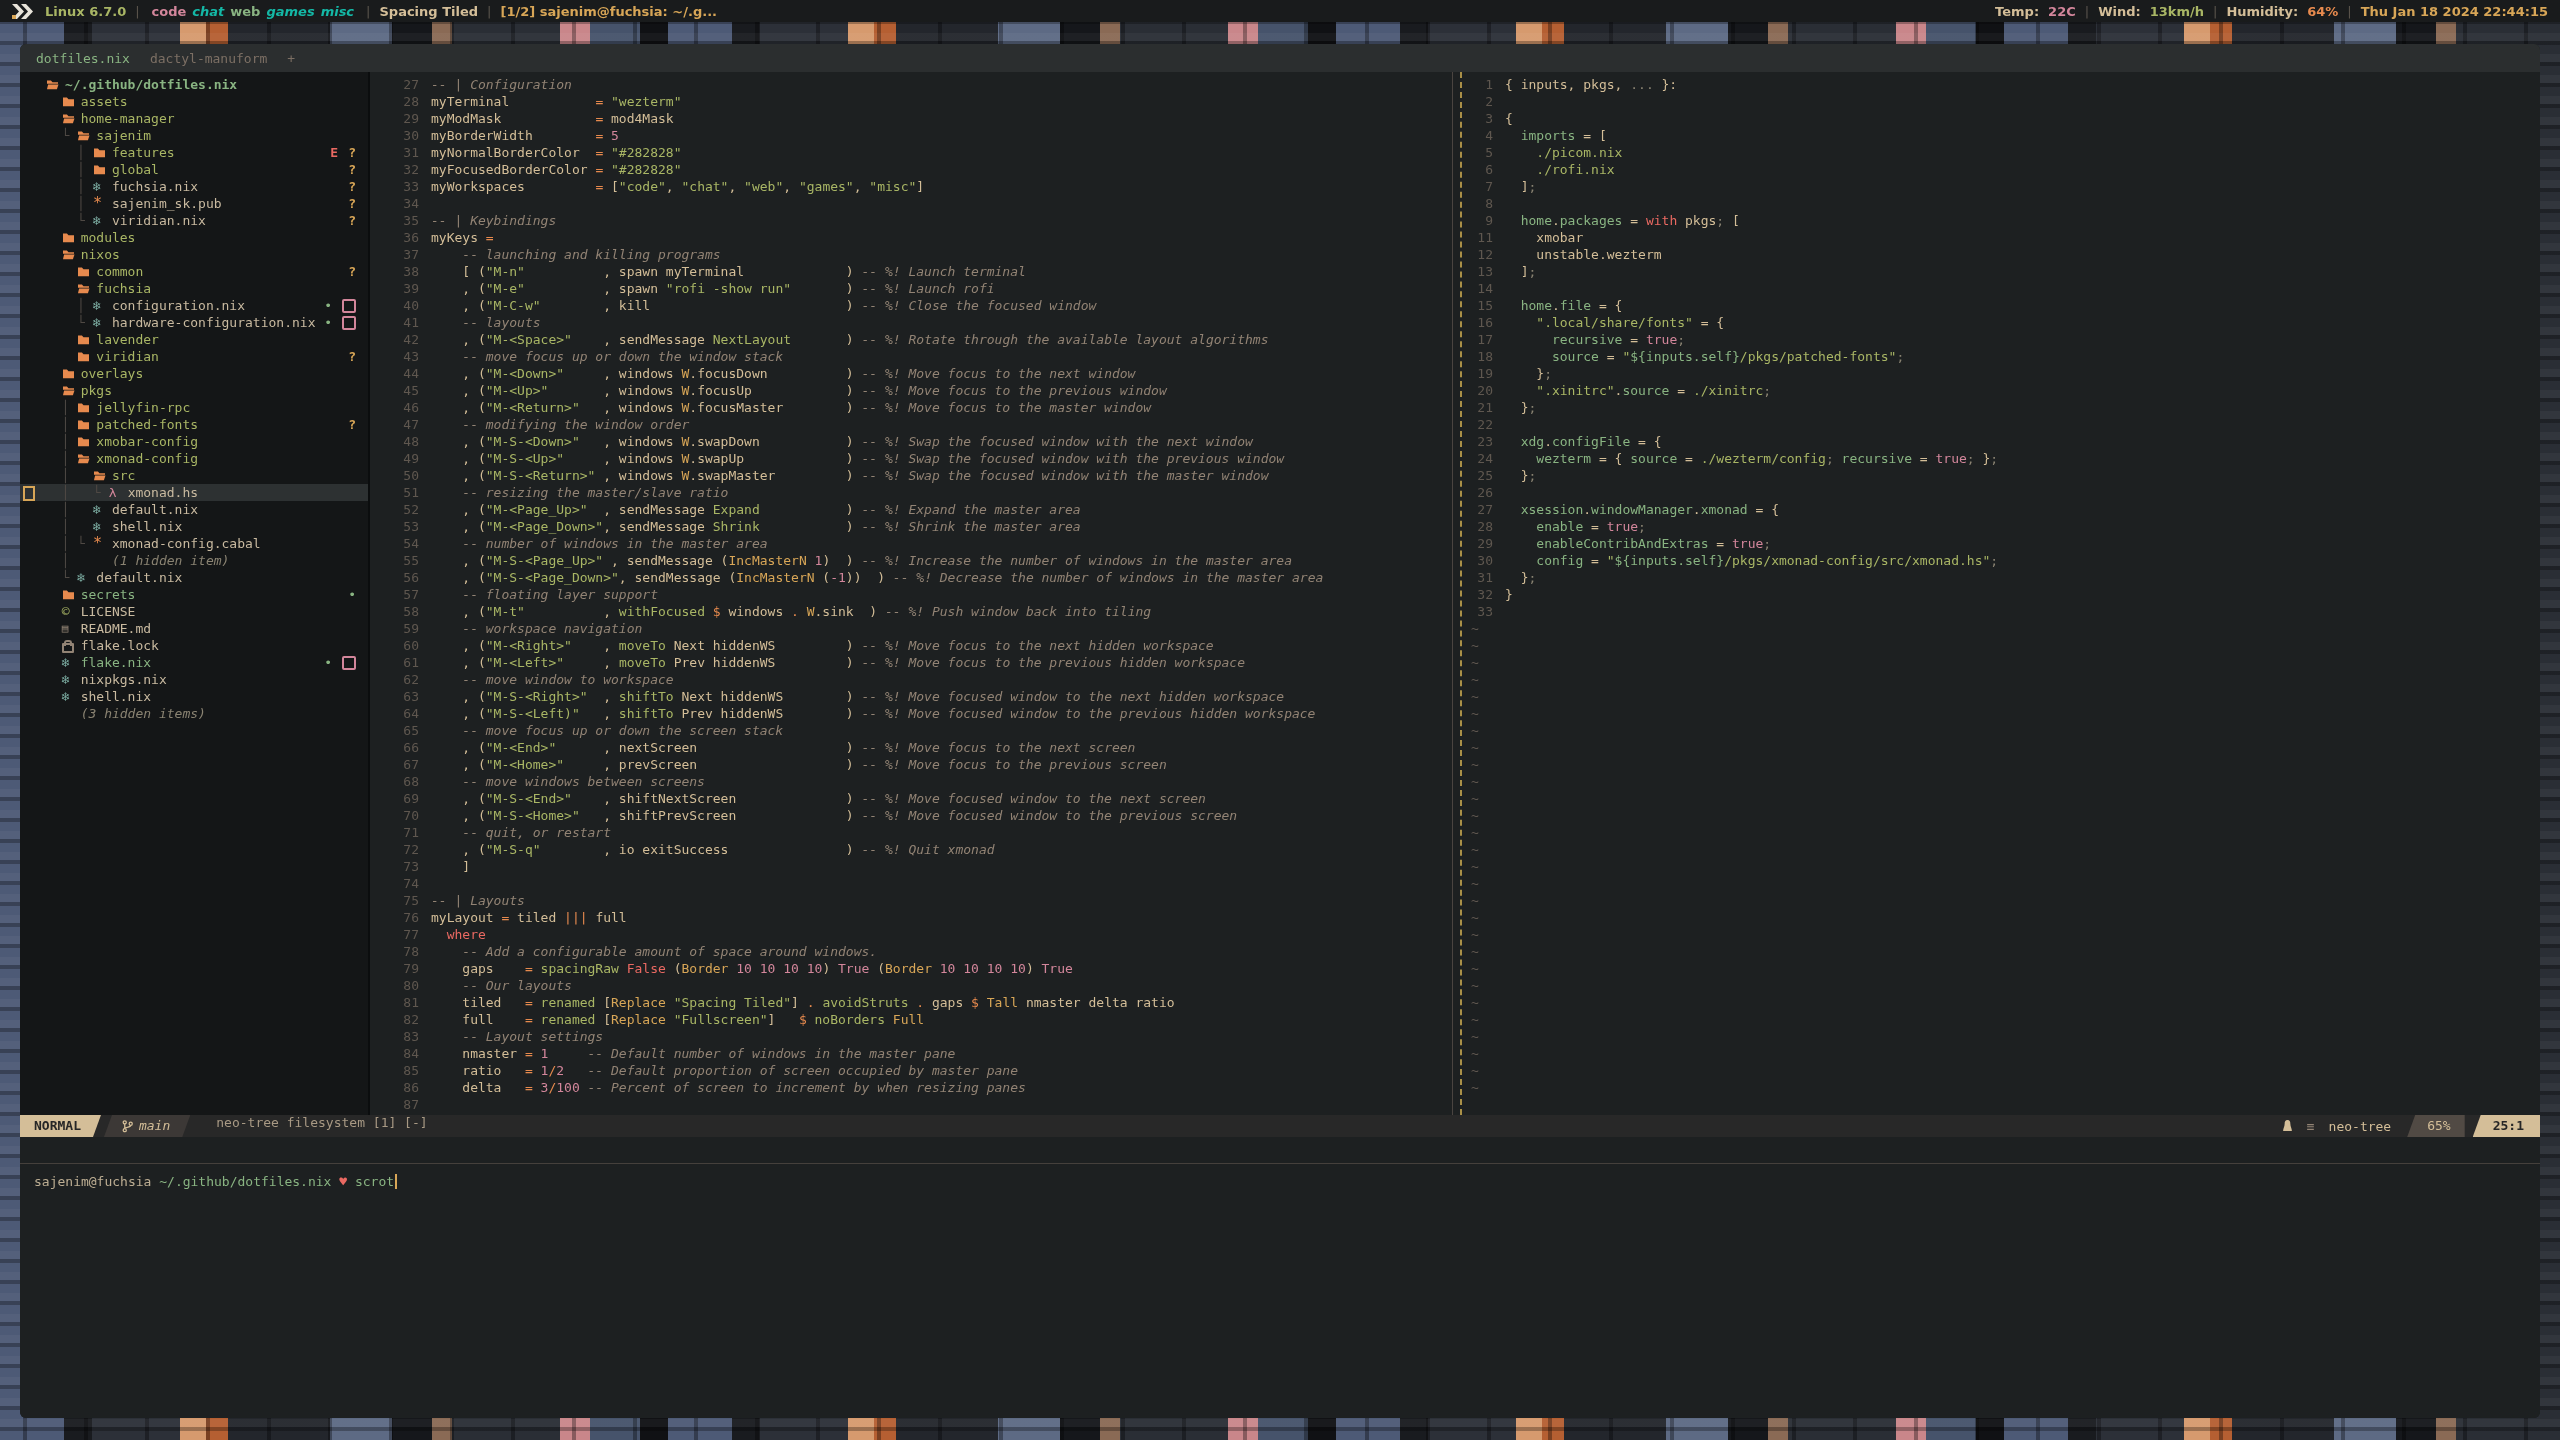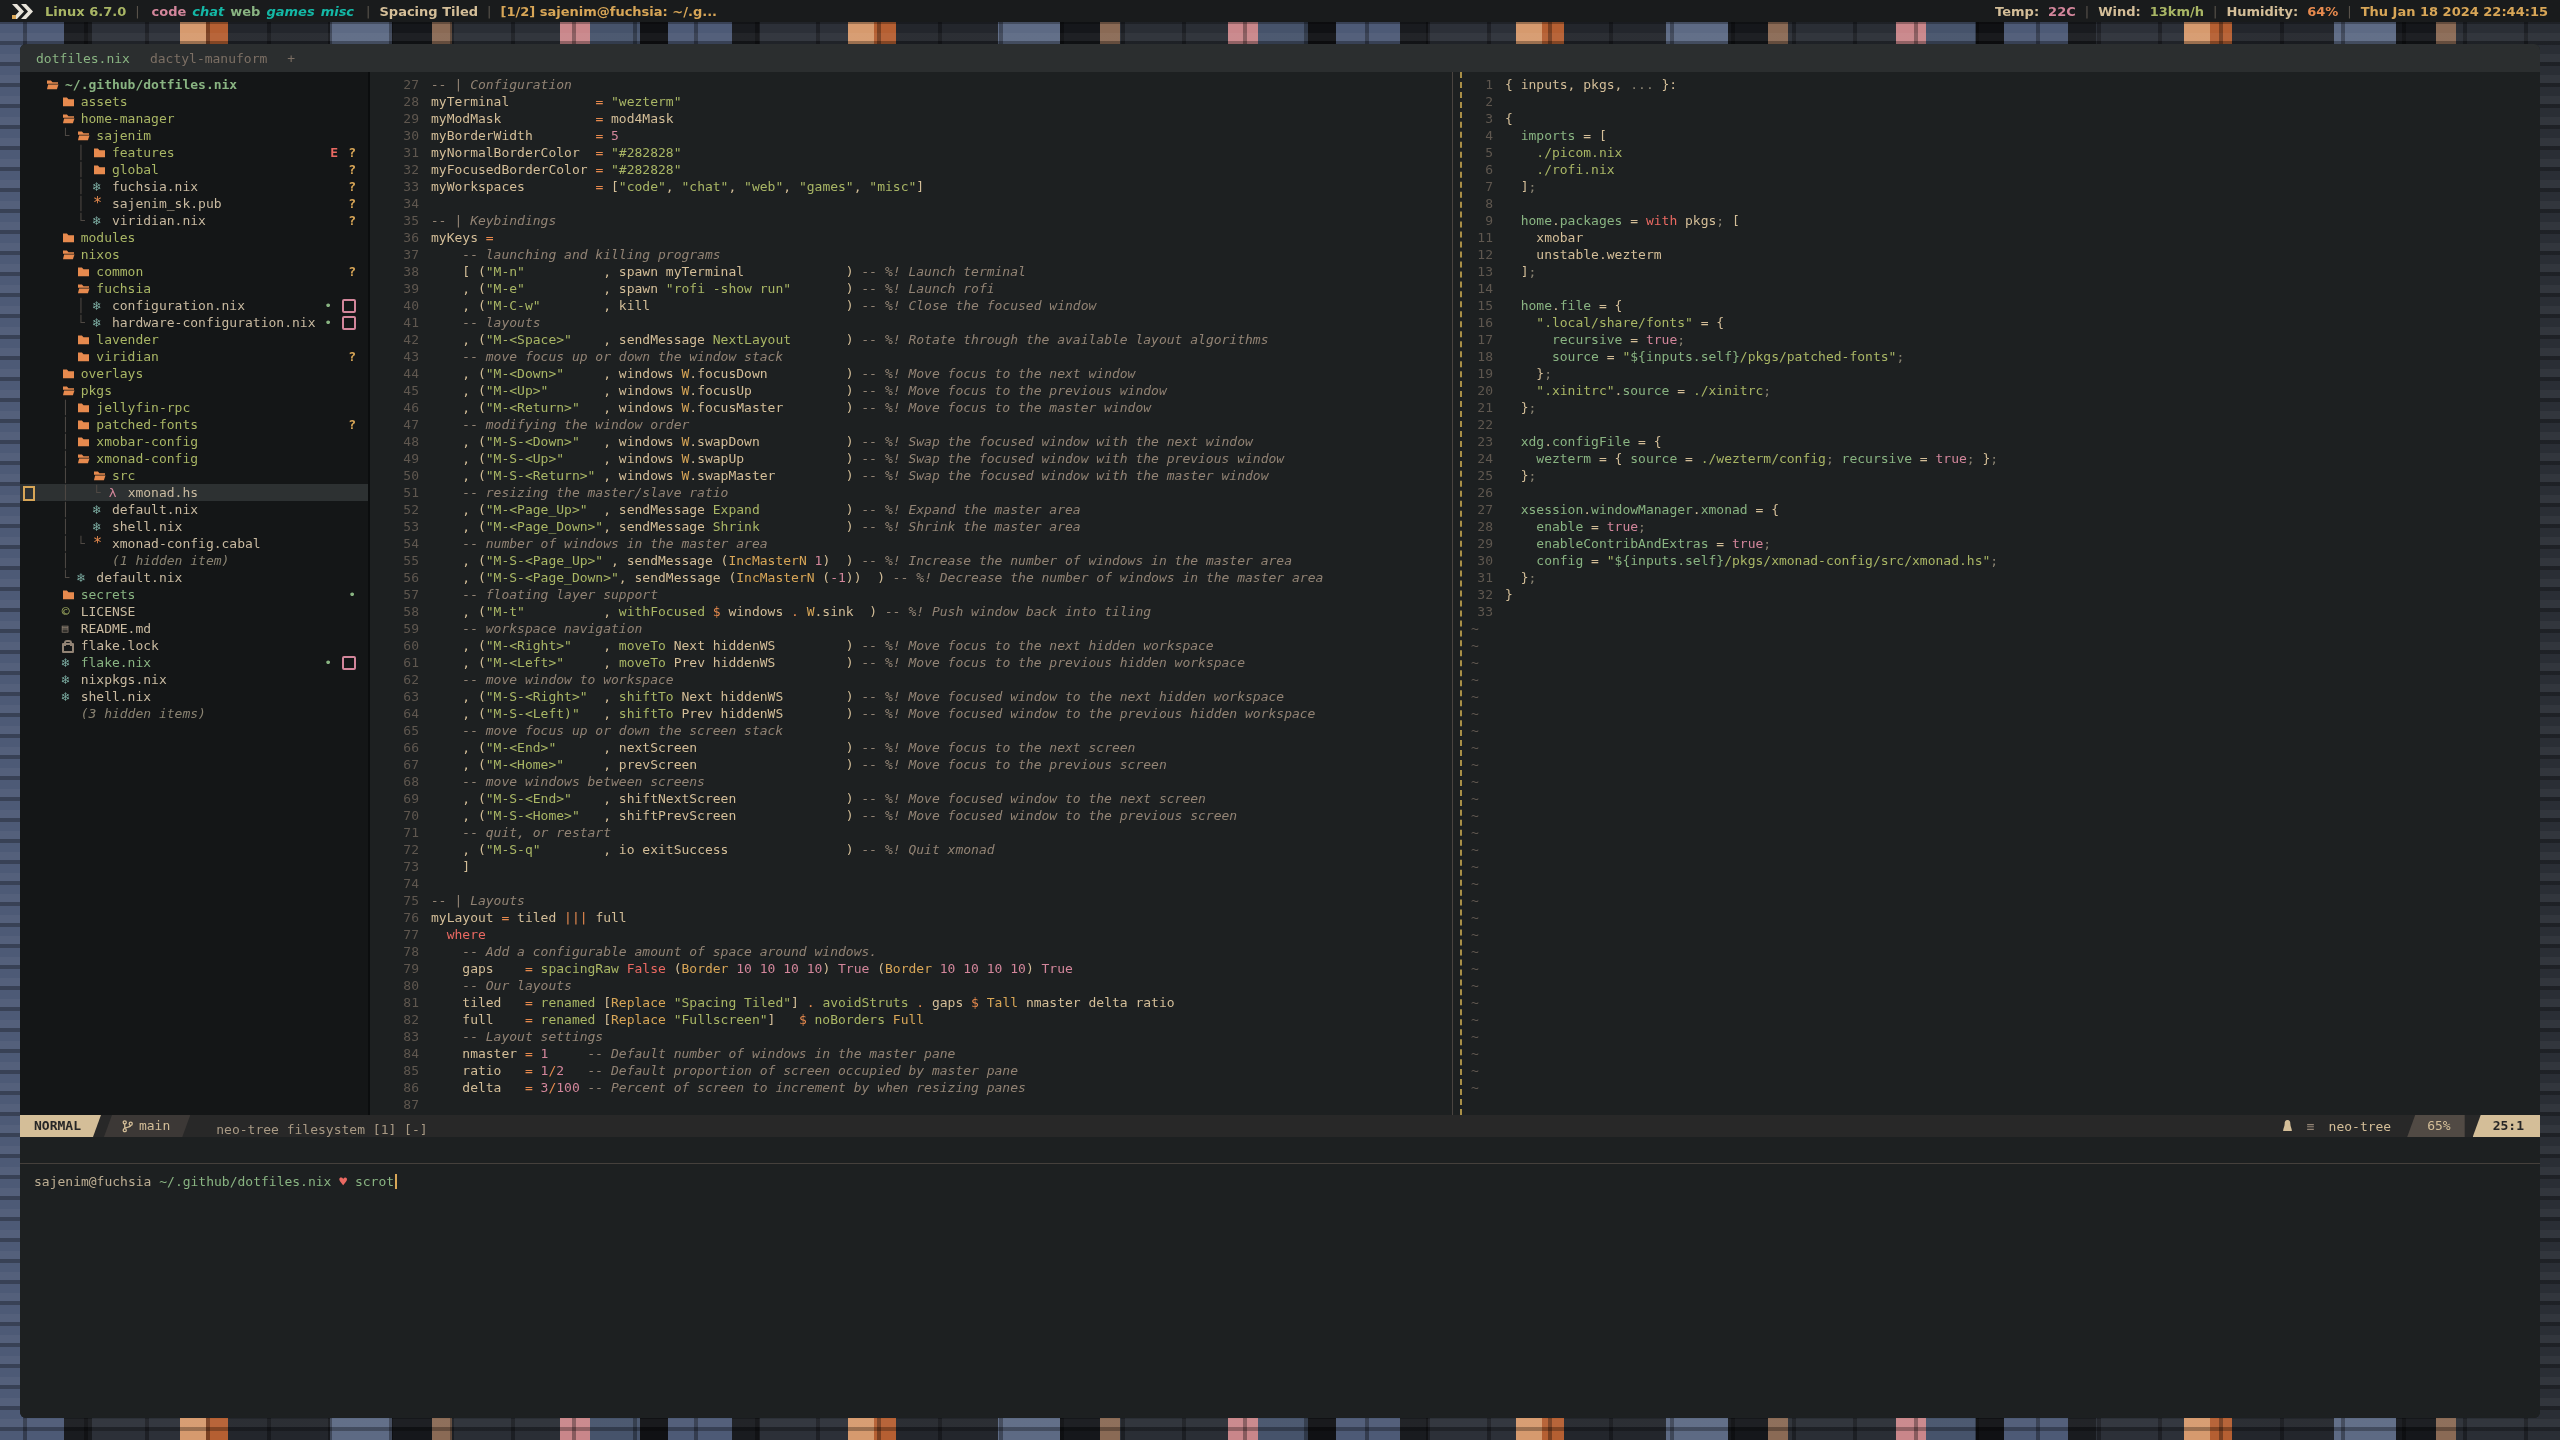--- a/index.html
+++ b/index.html
@@ -63,24 +63,24 @@
   .b-dot{color:#89b482;}
   .b-box{width:10px;height:10px;border:2px solid #d3869b;border-radius:2px;display:inline-block;}
   .cursor-box{position:absolute;left:3px;top:2px;width:8px;height:11px;border:2px solid #d8a657;}
   .i-nix{color:#7daea3}.i-hs{color:#d3869b}.i-star{color:#e78a4e;font-size:15px}.i-lic{color:#a9b665}
   .i-md{color:#928374;font-size:11px}
   .fold{fill:#e78a4e;}
   .locki{display:inline-block;width:8px;height:6px;border:2px solid #928374;border-radius:1px;position:relative;margin-top:4px;}
   .locki::before{content:'';position:absolute;left:0px;top:-5px;width:4px;height:4px;border:2px solid #928374;border-bottom:none;border-radius:3px 3px 0 0;}
 
   
-  .statusline{height:22px;flex:none;background:#282828;display:flex;align-items:flex-end;font-size:13px;color:#a89984;}
+  .statusline{height:22px;flex:none;background:#282828;display:flex;align-items:flex-start;font-size:13px;color:#a89984;}
   .sl-seg{position:relative;padding:0 14px;height:22px;line-height:22px;}
   .seg-mode{background:#d4be98;color:#262626;font-weight:bold;clip-path:polygon(0 0,100% 0,calc(100% - 8px) 100%,0 100%);padding-right:20px;}
-  .seg-branch{background:#3c3836;color:#d4be98;clip-path:polygon(8px 0,100% 0,calc(100% - 8px) 100%,0 100%);margin-left:3px;padding-left:18px;padding-right:20px;display:flex;align-items:center;gap:6px;}
+  .seg-branch{background:#3c3836;color:#d4be98;clip-path:polygon(8px 0,100% 0,calc(100% - 8px) 100%,0 100%);margin-left:3px;padding-left:18px;padding-right:20px;display:flex;align-items:center;gap:6px;font-style:italic;}
   .sl-info{margin-left:26px;color:#a89984;}
   .sl-right{margin-left:auto;display:flex;align-items:center;gap:14px;color:#d4be98;}
   .seg-pct{background:#514a44;color:#d4be98;clip-path:polygon(8px 0,100% 0,100% 100%,0 100%);padding-left:20px;padding-right:14px;height:22px;line-height:22px;margin-left:2px;}
   .seg-pos{background:#d4be98;color:#262626;font-weight:bold;clip-path:polygon(8px 0,100% 0,100% 100%,0 100%);padding-left:20px;padding-right:16px;height:22px;line-height:22px;margin-left:-6px;}
   .lines-icn{color:#928374;}
 
   
   .cmdline{height:26px;flex:none;background:#1d2021;}
   .pane-div{height:1px;flex:none;background:#45403c;}
   .shell{flex:1;background:#1d2021;padding:10px 0 0 14px;font-size:13px;}

